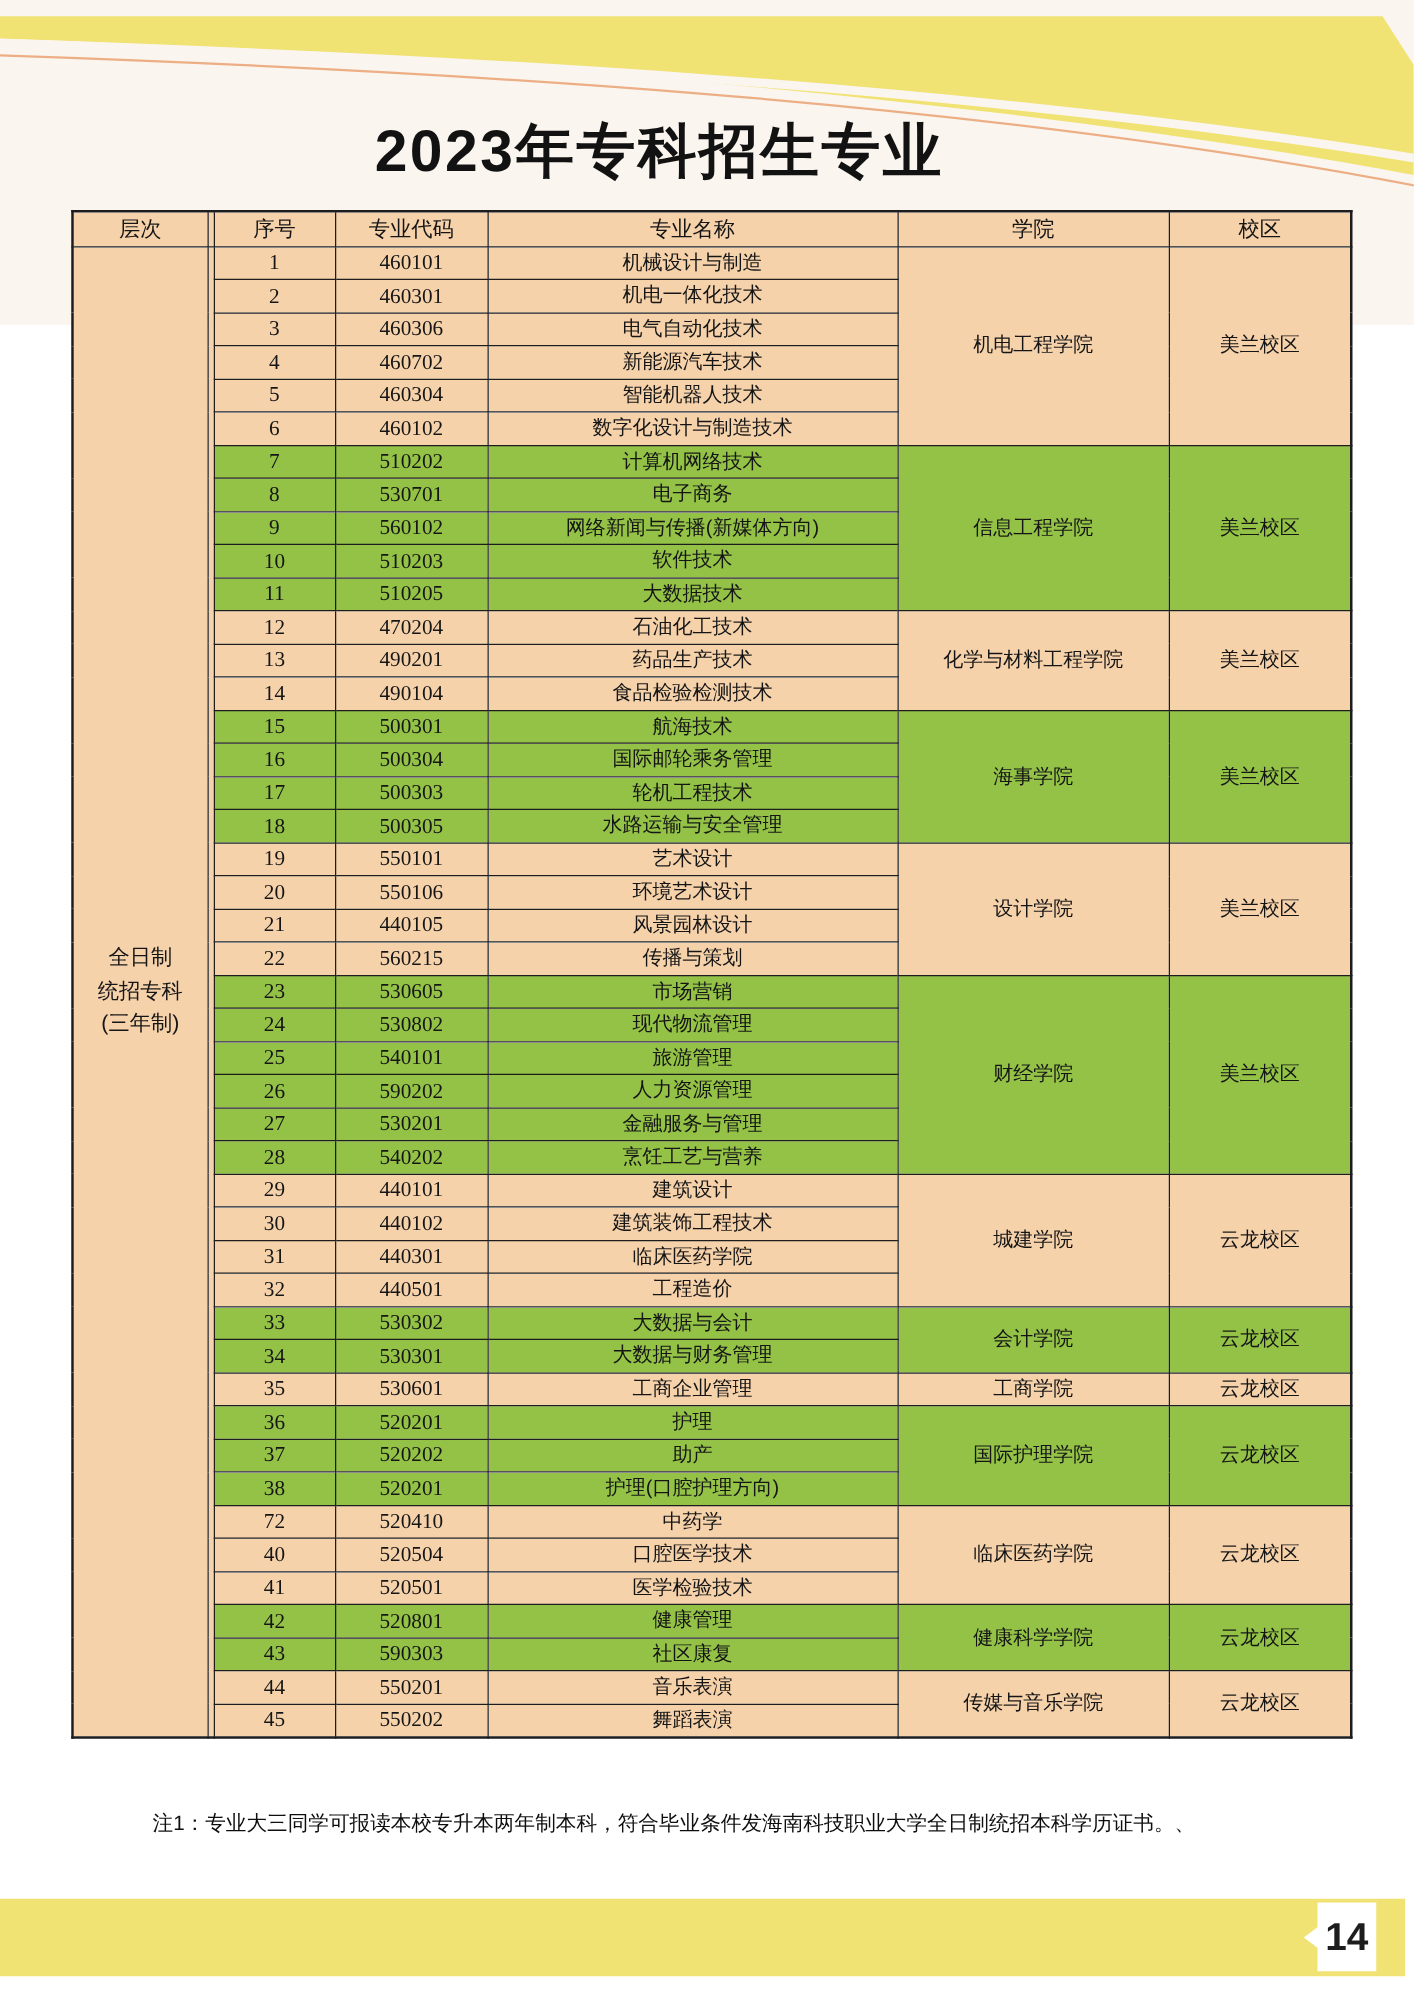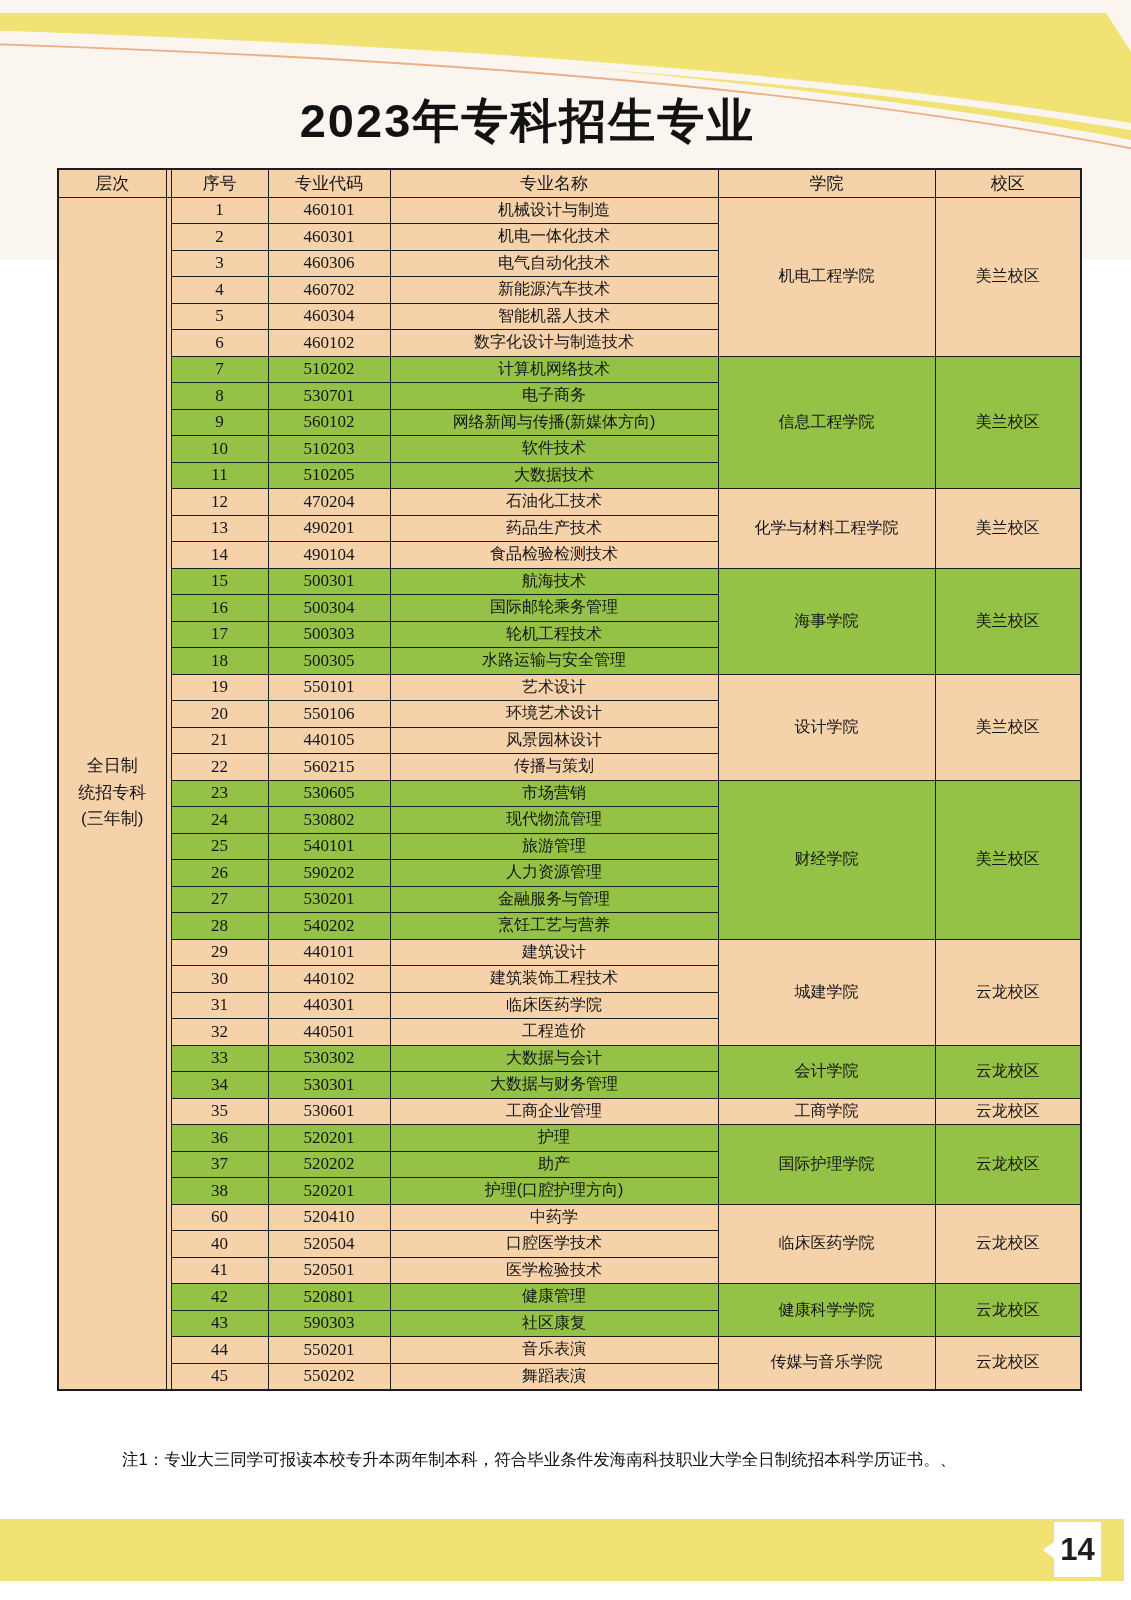--- a/index.html
+++ b/index.html
@@ -286,21 +286,21 @@
           <td class="num green">37</td>
           <td class="num green">520202</td>
           <td class="green">助产</td>
         </tr>
         <tr style="height: 26.5px;">
           <td class="num green">38</td>
           <td class="num green">520201</td>
           <td class="green">护理(口腔护理方向)</td>
         </tr>
         <tr style="height: 26.5px;">
-          <td class="num peach">60</td>
+          <td class="num peach">72</td>
           <td class="num peach">520410</td>
           <td class="peach">中药学</td>
           <td class="peach" rowspan="3">临床医药学院</td>
           <td class="peach" rowspan="3">云龙校区</td>
         </tr>
         <tr style="height: 26.5px;">
           <td class="num peach">40</td>
           <td class="num peach">520504</td>
           <td class="peach">口腔医学技术</td>
         </tr>

